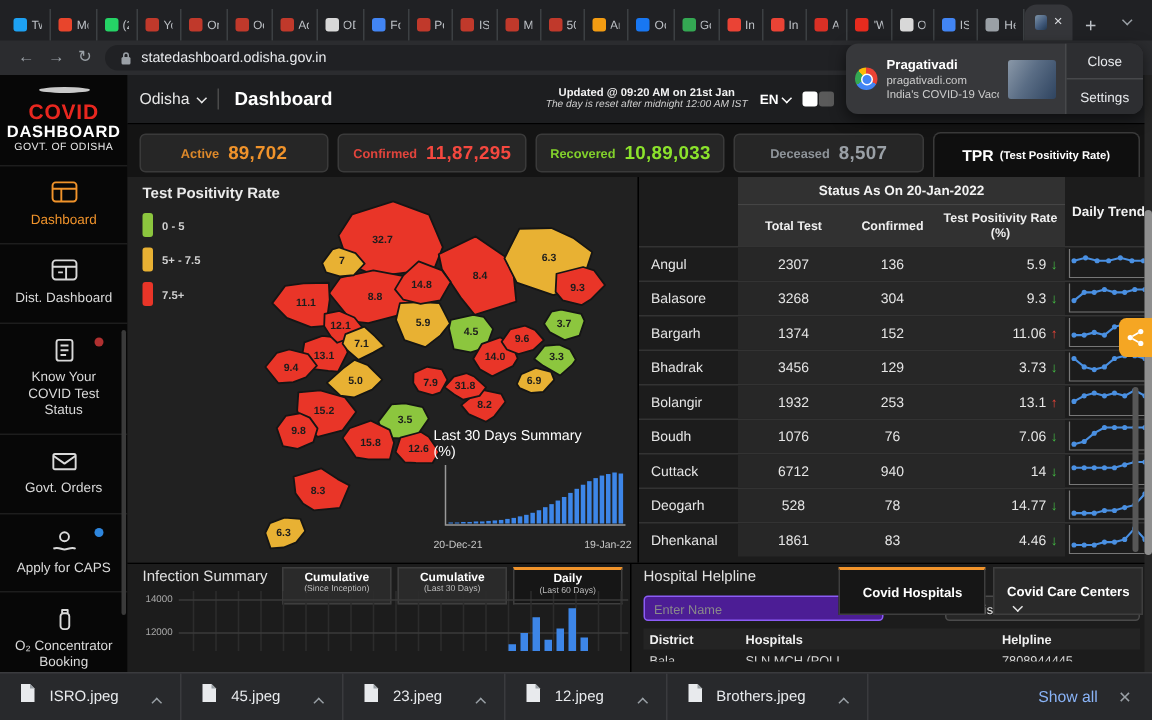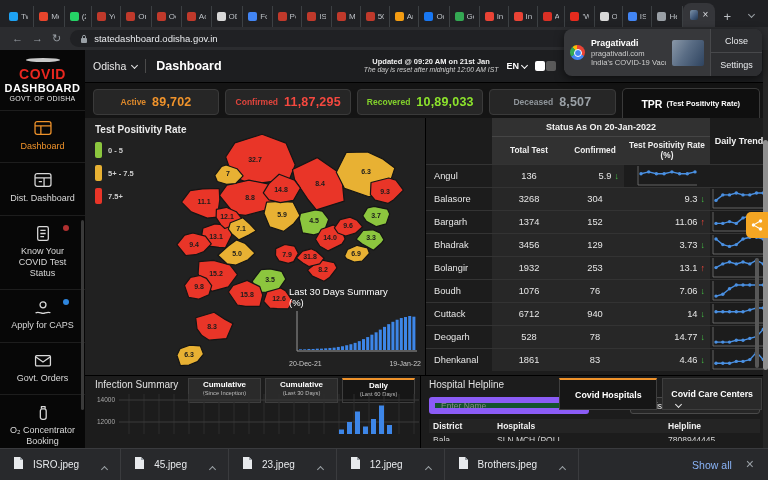--- a/index.html
+++ b/index.html
@@ -97,21 +97,21 @@
   .itab .tt{font-size:8px;font-weight:bold;color:#fff;display:block;}
   .itab .ts{font-size:5.8px;color:#bdbdbd;display:block;}
   .itab.active{background:#161616;border-top:2px solid #f0932b;}
   .ichart{position:relative;margin-top:4px;height:40px;}
   .ytick{position:absolute;left:2px;font-size:6.5px;color:#aaa;}
   .hospital{flex:1;border-left:1px solid #000;background:#1c1c1c;position:relative;padding:3px 8px 0;}
   .htabs{position:absolute;right:6px;top:2px;display:flex;gap:5px;}
   .htab{min-width:98px;height:32px;background:#2a2a2a;border:1px solid #3e3e3e;color:#fff;font-size:8.8px;font-weight:bold;display:flex;align-items:center;justify-content:center;padding:0 8px;cursor:pointer;}
   .htab.active{background:#161616;border-top:2px solid #f0932b;}
   .hctrl{display:flex;align-items:center;justify-content:space-between;margin-top:7px;}
-  .hinput{width:160px;height:17px;background:#14532d;border:6px solid #8b5cf6;border-radius:3px;color:#ddd;font-size:8.5px;padding:0 6px;font-family:"Liberation Sans",sans-serif;}
+  .hinput{width:160px;height:17px;background:#4c1d95;border:1px solid #8b5cf6;border-radius:3px;color:#ddd;font-size:8.5px;padding:0 6px;font-family:"Liberation Sans",sans-serif;}
   .hinput::placeholder{color:#8a8a8a;}
   .hselect{width:130px;height:17px;background:#262626;border:1px solid #4a4a4a;border-radius:3px;color:#e8e8e8;font-size:8.5px;display:flex;align-items:center;justify-content:flex-start;padding:0 7px;cursor:pointer;}
   .hhead{display:grid;grid-template-columns:64px 1fr 88px;margin-top:5px;background:#242424;padding:2px 4px;color:#f0f0f0;font-size:8.5px;font-weight:bold;}
   .hrow{display:grid;grid-template-columns:64px 1fr 88px;padding:2px 4px;color:#d6d6d6;font-size:8.5px;height:8px;overflow:hidden;}
   
   .share-btn{position:absolute;right:0;top:212px;width:22px;height:26px;background:#f5a623;border-radius:5px 0 0 5px;display:flex;align-items:center;justify-content:center;z-index:30;cursor:pointer;}
   .page-scroll{position:absolute;right:0;top:50px;bottom:32px;width:5px;background:#262626;z-index:25;}
   .page-thumb{position:absolute;right:0;top:90px;width:5px;height:230px;background:#8f8f8f;border-radius:3px;cursor:grab;}
   .notification{position:absolute;top:29px;right:6px;width:198px;height:47px;background:#37383b;border-radius:8px;display:flex;z-index:60;box-shadow:0 3px 10px rgba(0,0,0,.55);overflow:hidden;}
   .notif-body{flex:1;display:flex;align-items:center;gap:6px;padding:0 6px;min-width:0;}
@@ -283,27 +283,27 @@
               </svg></span><span>Dashboard</span></div>
           <div class="menu-item"><span class="micon"><svg viewBox="0 0 18 16" width="20" height="17" fill="none" stroke="currentColor" stroke-width="1.2" stroke-linejoin="round">
                 <rect x="1.5" y="1.5" width="15" height="12" rx="2"></rect>
                 <path d="M1.5 5.5h15M10 5.5v8M5 9h3"></path>
               </svg></span><span>Dist. Dashboard</span></div>
           <div class="menu-item"><span class="micon"><svg viewBox="0 0 18 16" width="20" height="17" fill="none" stroke="currentColor" stroke-width="1.2" stroke-linejoin="round">
                 <rect x="4" y="1.5" width="10" height="13" rx="1.5"></rect>
                 <path d="M6.5 5h5M6.5 8h5M6.5 11h3.5"></path>
               </svg></span><span>Know Your COVID Test Status</span><span class="badge-dot" style="background: rgb(176, 48, 48);"></span></div>
           <div class="menu-item"><span class="micon"><svg viewBox="0 0 18 16" width="20" height="17" fill="none" stroke="currentColor" stroke-width="1.2" stroke-linejoin="round">
+                <rect x="2" y="3.5" width="14" height="9.5" rx="1"></rect>
+                <path d="M2 4.5l7 5 7-5"></path>
+              </svg></span><span>Govt. Orders</span></div>
+          <div class="menu-item"><span class="micon"><svg viewBox="0 0 18 16" width="20" height="17" fill="none" stroke="currentColor" stroke-width="1.2" stroke-linejoin="round">
                 <path d="M2 13c3-1.5 5 .5 7 .5s4.5-2 7-.5"></path>
                 <circle cx="9" cy="5.5" r="2.8"></circle>
               </svg></span><span>Apply for CAPS</span><span class="badge-dot" style="background: rgb(46, 134, 222);"></span></div>
-          <div class="menu-item"><span class="micon"><svg viewBox="0 0 18 16" width="20" height="17" fill="none" stroke="currentColor" stroke-width="1.2" stroke-linejoin="round">
-                <rect x="2" y="3.5" width="14" height="9.5" rx="1"></rect>
-                <path d="M2 4.5l7 5 7-5"></path>
-              </svg></span><span>Govt. Orders</span></div>
           <div class="menu-item"><span class="micon"><svg viewBox="0 0 18 16" width="20" height="17" fill="none" stroke="currentColor" stroke-width="1.2" stroke-linejoin="round">
                 <rect x="6.5" y="4.5" width="5.5" height="10" rx="2"></rect>
                 <path d="M7.5 4.5v-2h3.5v2"></path>
               </svg></span><span>O₂ Concentrator Booking</span></div>
         </div>
       <div class="side-scroll"></div>
     </div>
 
     <div class="main">
 
@@ -492,20 +492,21 @@
             <div style="grid-column:1;grid-row:1/3"></div>
             <div class="th-group">Status As On 20-Jan-2022</div>
             <div class="th-trend">Daily Trend</div>
             <div class="th-sub" style="grid-column:2">Total Test</div>
             <div class="th-sub" style="grid-column:3">Confirmed</div>
             <div class="th-sub" style="grid-column:4">Test Positivity Rate (%)</div>
           </div>
           <div id="tbody">
               <div class="trow">
                 <div class="td dist">Angul</div>
+                <div class="td shade">2307</div>
                 <div class="td shade">136</div>
                 <div class="td tprv">
                   <span>5.9</span>
                   <span class="arr down">↓</span>
                 </div>
                 <div class="td spark">
                   <svg width="64" height="22" viewBox="0 0 64 22">
                     <path d="M3 1 L3 20 L62 20" stroke="#777" stroke-width="0.8" fill="none"></path>
                     <polyline points="6.0,8.8 13.7,6.9 21.4,8.8 29.1,8.8 36.9,6.9 44.6,8.8 52.3,8.8 60.0,6.9" fill="none" stroke="#4a90e2" stroke-width="1.4"></polyline>
                     <circle cx="6.0" cy="8.8" r="1.7" fill="#4a90e2"></circle>

